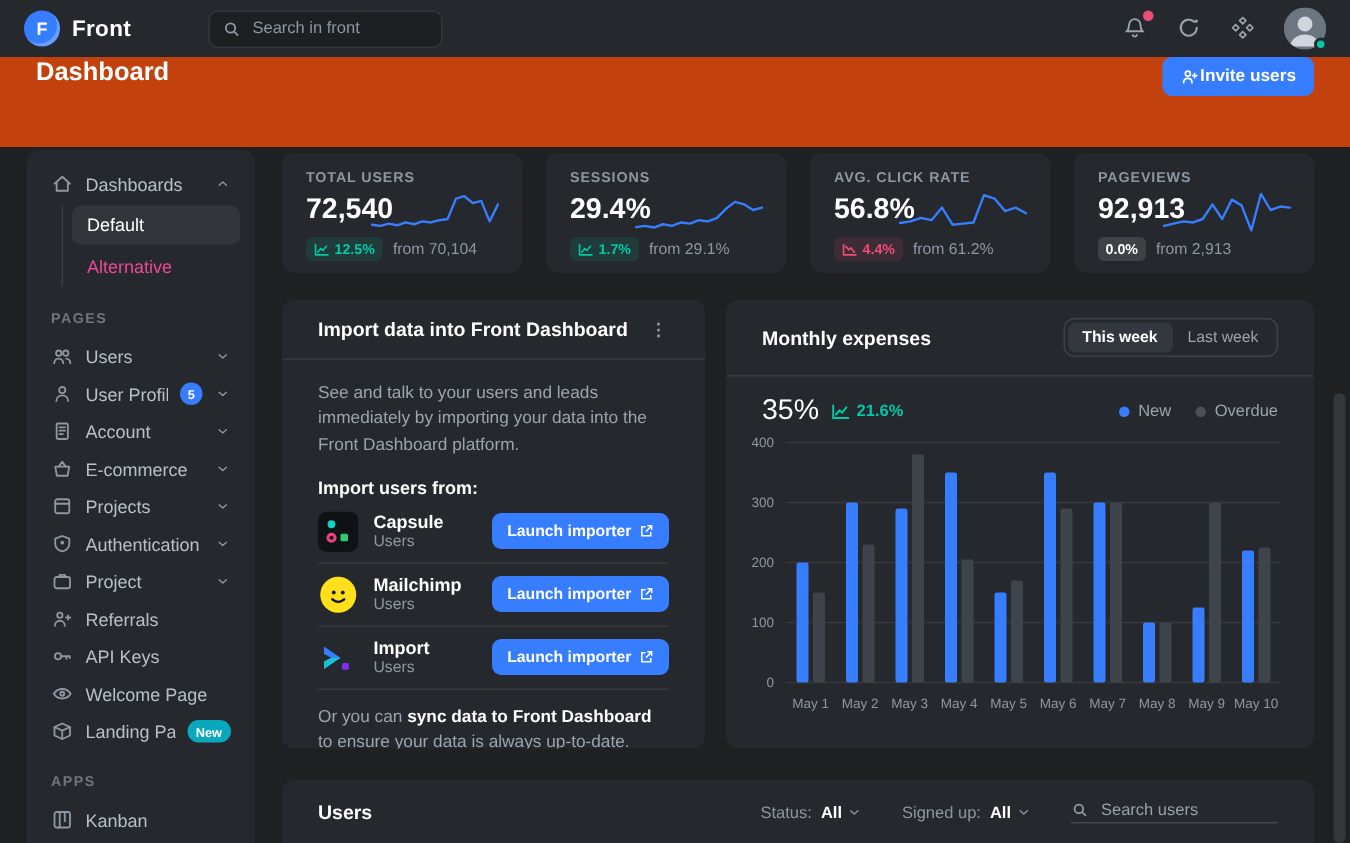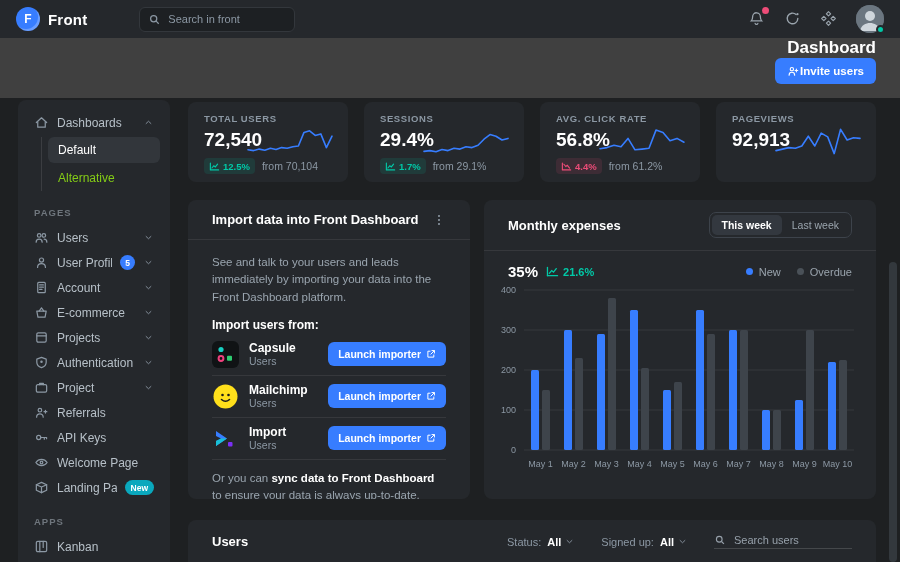--- a/index.html
+++ b/index.html
@@ -21,40 +21,40 @@
   .nav-search input::placeholder { color:#8c98a4; }
   .nav-right { margin-left:auto; display:flex; align-items:center; gap:18px; }
   .icon-btn { position:relative; width:18px; height:18px; cursor:pointer; }
   .dot-badge { position:absolute; top:-3px; right:-3px; width:7px; height:7px; border-radius:50%; background:#ed4c78; }
   .avatar-wrap { position:relative; width:28px; height:28px; }
   .avatar { width:28px; height:28px; border-radius:50%; background:#566069; overflow:hidden; }
   .status-dot { position:absolute; right:-1px; bottom:-1px; width:9px; height:9px; border-radius:50%;
     background:#00c9a7; border:2px solid #25282c; }
 
   
-  .page-header { height:60px; background:#404040; display:flex; align-items:flex-end; padding:0 24px;flex-direction:column; }
+  .page-header { height:60px; background:#c2410c; display:flex; align-items:flex-start; padding:0 24px; }
   .page-title { font-size:17px; font-weight:bold; }
   .invite-btn { margin-left:auto; background:#377dff; color:#fff; border:none; border-radius:6px;
     font-size:11.5px; font-weight:bold; padding:7px 12px; display:flex; align-items:center; gap:1px;
     cursor:pointer; font-family:"Liberation Sans", sans-serif; }
 
   
   .main { display:flex; gap:18px; padding:2px 24px 0 18px; height:464px; }
   .card { background:#25282c; border-radius:8px; }
 
   
   .sidebar { width:152px; flex-shrink:0; height:480px; padding:10px 10px; font-size:12px; }
   .side-item { display:flex; align-items:center; gap:8px; padding:5px 6px; color:#b7c0c8;
     cursor:pointer; border-radius:6px; }
   .side-item .lbl { flex:1; white-space:nowrap; overflow:hidden; }
   .side-item .chev { color:#8c98a4; }
   .side-title { font-size:9.5px; color:#6f767d; letter-spacing:1px; font-weight:bold;
     margin:16px 6px 7px; text-transform:uppercase; }
   .submenu { margin:2px 0 4px 13px; border-left:1px solid rgba(255,255,255,.1); padding-left:6px; }
-  .sub-item { display:block; padding:6px 10px; color:#84cc16; font-size:12px; border-radius:6px;
+  .sub-item { display:block; padding:6px 10px; color:#ec4899; font-size:12px; border-radius:6px;
     cursor:pointer; margin:2px 0; }
   .sub-item.active { background:#32363b; color:#fff; }
   .count-badge { background:#377dff; color:#fff; font-size:8.5px; font-weight:bold; min-width:15px;
     height:15px; border-radius:8px; display:inline-flex; align-items:center; justify-content:center; padding:0 4px; }
   .new-badge { background:#0aa8bd; color:#fff; font-size:8.5px; font-weight:bold;
     border-radius:8px; padding:2.5px 6px; }
 
   .content { flex:1; min-width:0; }
 
   
@@ -93,21 +93,21 @@
     font-size:10.5px; font-weight:bold; padding:6px 10px; display:flex; align-items:center; gap:5px;
     cursor:pointer; font-family:"Liberation Sans", sans-serif; }
   .import-foot { font-size:11.5px; color:#9aa5af; line-height:1.5; padding-top:10px; }
   .import-foot b { color:#fff; cursor:pointer; }
 
   
   .seg { display:flex; border:1px solid #3d434b; border-radius:7px; padding:2px; font-size:10.5px; }
   .seg span { padding:4px 10px; border-radius:5px; cursor:pointer; color:#9aa4ad; }
   .seg span.on { background:#33383f; color:#fff; font-weight:bold; }
   .exp-stats { display:flex; align-items:center; padding:12px 24px 0; }
-  .exp-pct { font-size:15px; font-weight:bold; }
+  .exp-pct { font-size:19px; font-weight:normal; }
   .exp-chg { display:flex; align-items:center; gap:4px; color:#00c9a7; font-size:11px;
     font-weight:bold; margin-left:8px; }
   .legend { margin-left:auto; display:flex; gap:16px; font-size:11px; color:#9aa4ad; }
   .legend-item { display:flex; align-items:center; gap:6px; cursor:pointer; }
   .legend-dot { width:7px; height:7px; border-radius:50%; }
   .chart-wrap { padding:2px 14px 0 10px; }
 
   
   .users-card { margin-top:21px; height:80px; }
   .users-head { display:flex; align-items:center; padding:14px 24px; gap:26px; }
@@ -403,20 +403,24 @@
           </div>
           <div class="spark">
             <svg width="92" height="48" viewBox="0 0 92 48">
               <polyline points="4.0,32.7 11.0,31.6 18.0,29.3 25.0,30.8 32.0,22.4 39.0,33.8 46.0,33.1 53.0,32.3 60.0,14.1 67.0,16.4 74.0,24.7 81.0,22.4 88.0,26.2" fill="none" stroke="#377dff" stroke-width="1.6" stroke-linejoin="round" stroke-linecap="round"></polyline>
             </svg>
           </div>
         </div>
         <div class="card stat-card">
           <div class="stat-label">PAGEVIEWS</div>
           <div class="stat-value">92,913</div>
+          <div class="stat-meta">
+            <span class="chg neutral">0.0%</span>
+            <span class="compare">from 2,913</span>
+          </div>
           <div class="spark">
             <svg width="92" height="48" viewBox="0 0 92 48">
               <polyline points="4.0,34.6 10.5,33.1 16.9,31.6 23.4,32.3 29.8,30.0 36.3,20.2 42.8,30.0 49.2,17.1 55.7,20.9 62.2,37.6 68.6,13.3 75.1,24.0 81.5,21.7 88.0,22.4" fill="none" stroke="#377dff" stroke-width="1.6" stroke-linejoin="round" stroke-linecap="round"></polyline>
             </svg>
           </div>
         </div>
       </div>
 
     <div class="mid-row">
 

